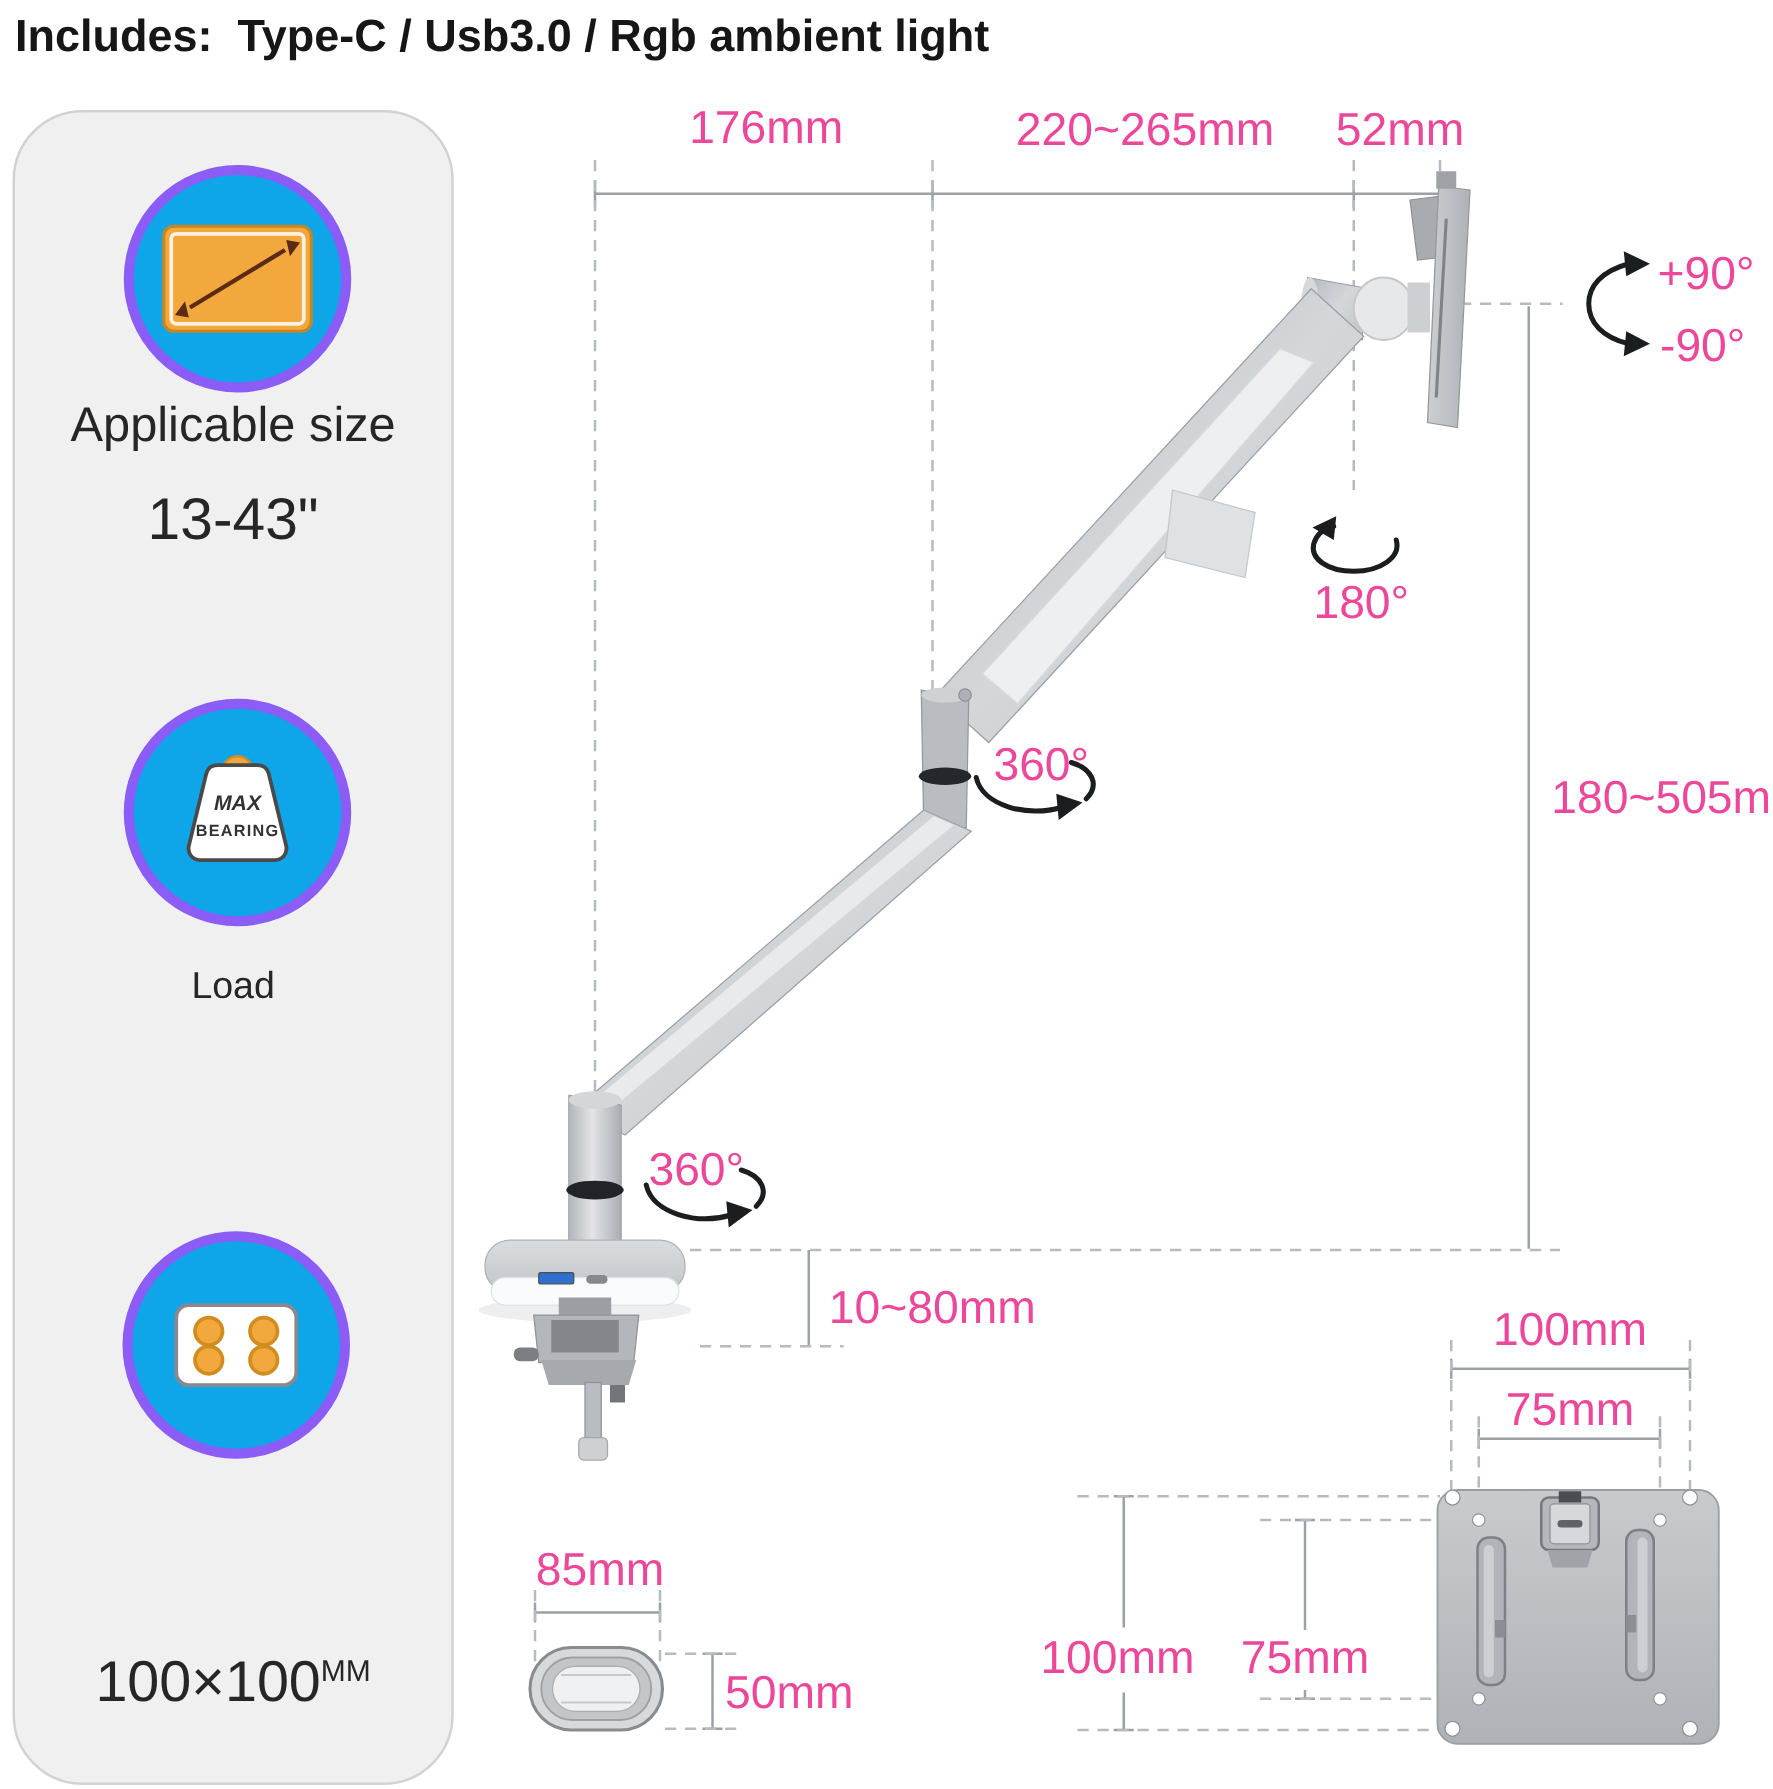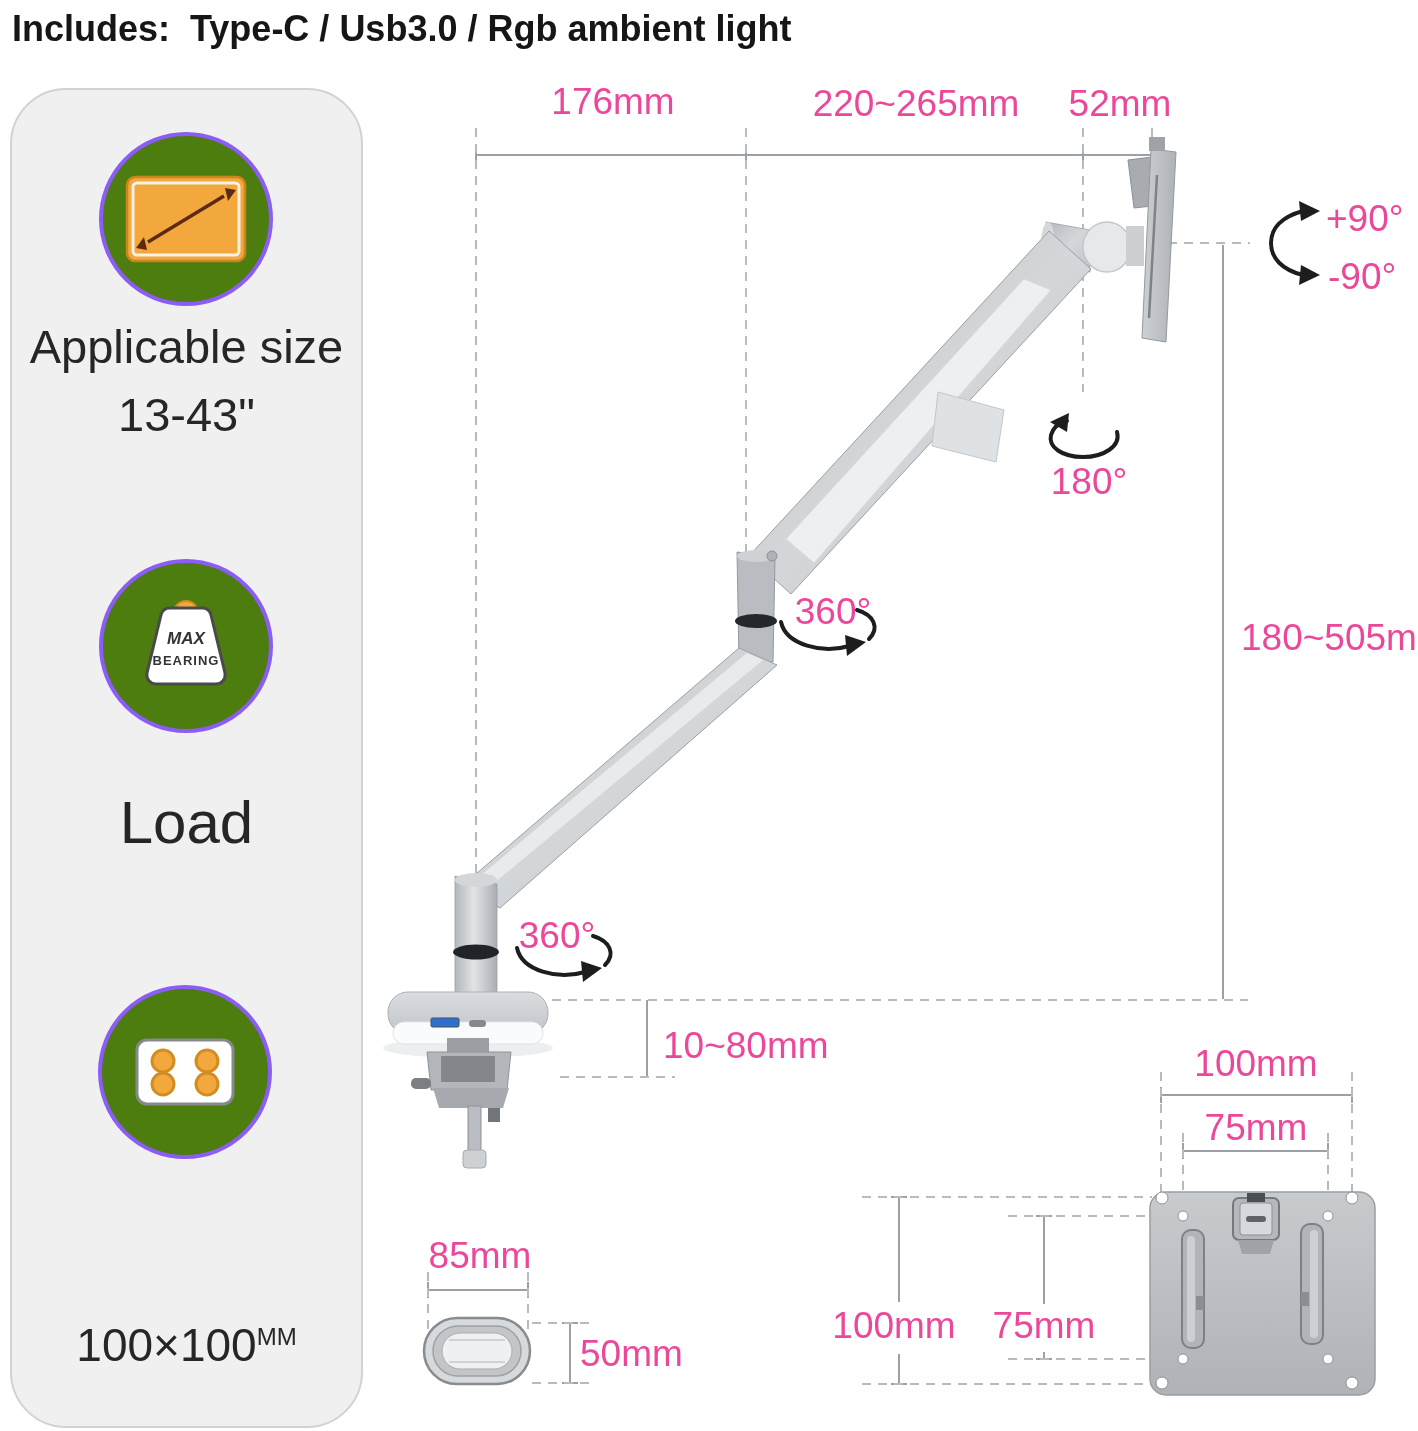--- a/index.html
+++ b/index.html
@@ -3,22 +3,22 @@
 <meta charset="utf-8">
 <style>
   html,body{margin:0;padding:0;background:#fff;}
   .canvas{position:relative;width:1418px;height:1431px;background:#ffffff;overflow:hidden;
           font-family:"Liberation Sans", sans-serif;}
   .page-title{position:absolute;left:12px;top:8px;font-size:36px;font-weight:600;color:#161616;
               white-space:pre;letter-spacing:0px;}
   
   .panel{position:absolute;left:10px;top:88px;width:353px;height:1340px;background:#f0f0f1;
          border:2px solid #d2d2d4;border-radius:56px;box-sizing:border-box;}
-  .badge-circle{position:absolute;width:166px;height:166px;border:4px solid #8b5cf6;border-radius:50%;
-                background:#4d7c0f;display:flex;align-items:center;justify-content:center;}
+  .badge-circle{position:absolute;width:166px;height:166px;border:8px solid #8b5cf6;border-radius:50%;
+                background:#0ea5e9;display:flex;align-items:center;justify-content:center;}
   .feat-text{position:absolute;left:0;right:0;text-align:center;color:#262626;font-weight:500;white-space:nowrap;}
   .feat-text sup{font-weight:500;}
   
   .dim{position:absolute;font-size:37px;color:#ec4899;font-weight:400;white-space:nowrap;line-height:1.1;}
   .dim.center{transform:translateX(-50%);}
   .dim.mask{background:#ffffff;padding:0 6px;}
   svg{display:block;}
   .diagram-svg{position:absolute;left:0;top:0;}
 </style>
 </head>
@@ -32,32 +32,32 @@
 
     <div class="badge-circle" style="left:87px;top:42px;">
       <svg width="124" height="90" viewBox="0 0 124 90">
         <rect x="3" y="3" width="118" height="84" rx="8" fill="#F2A83C" stroke="#C9861F" stroke-width="2.5"></rect>
         <rect x="9" y="9" width="106" height="72" rx="4" fill="none" stroke="rgba(255,255,255,0.85)" stroke-width="3"></rect>
         <line x1="24" y1="68" x2="100" y2="22" stroke="#5C2B15" stroke-width="3.5"></line>
         <polygon points="101,14 112,16 104,27" fill="#5C2B15"></polygon>
         <polygon points="23,76 12,74 20,63" fill="#5C2B15"></polygon>
       </svg>
     </div>
-    <div class="feat-text" style="top:229px;font-size:47px;">Applicable size</div>
+    <div class="feat-text" style="top:229px;font-size:39px;">Applicable size</div>
     <div class="feat-text" style="top:297px;font-size:47px;">13-43"</div>
 
     <div class="badge-circle" style="left:87px;top:469px;">
       <svg width="112" height="98" viewBox="0 0 112 98">
         <circle cx="56" cy="16" r="12" fill="#F2A83C" stroke="#D28D20" stroke-width="2"></circle>
         <path d="M40,11 L72,11 C77,11 80,14 81,18 L95,76 C96,82 92,87 86,87 L26,87 C20,87 16,82 17,76 L31,18 C32,14 35,11 40,11 Z" fill="#ffffff" stroke="#4a4a4a" stroke-width="3" stroke-linejoin="round"></path>
         <text x="56" y="47" text-anchor="middle" font-size="17" font-weight="bold" font-style="italic" fill="#333">MAX</text>
         <text x="56" y="68" text-anchor="middle" font-size="13" font-weight="bold" letter-spacing="1" fill="#333">BEARING</text>
       </svg>
     </div>
-    <div class="feat-text" style="top:698px;font-size:60px;">Load</div>
+    <div class="feat-text" style="top:682px;font-size:30px;">Load</div>
 
     <div class="badge-circle" style="left:86px;top:895px;">
       <svg width="100" height="68" viewBox="0 0 100 68">
         <rect x="2" y="2" width="96" height="64" rx="10" fill="#ffffff" stroke="#87898c" stroke-width="3"></rect>
         <circle cx="28" cy="23" r="11" fill="#F2A83C" stroke="#D28D20" stroke-width="3"></circle>
         <circle cx="72" cy="23" r="11" fill="#F2A83C" stroke="#D28D20" stroke-width="3"></circle>
         <circle cx="28" cy="46" r="11" fill="#F2A83C" stroke="#D28D20" stroke-width="3"></circle>
         <circle cx="72" cy="46" r="11" fill="#F2A83C" stroke="#D28D20" stroke-width="3"></circle>
       </svg>
     </div>

